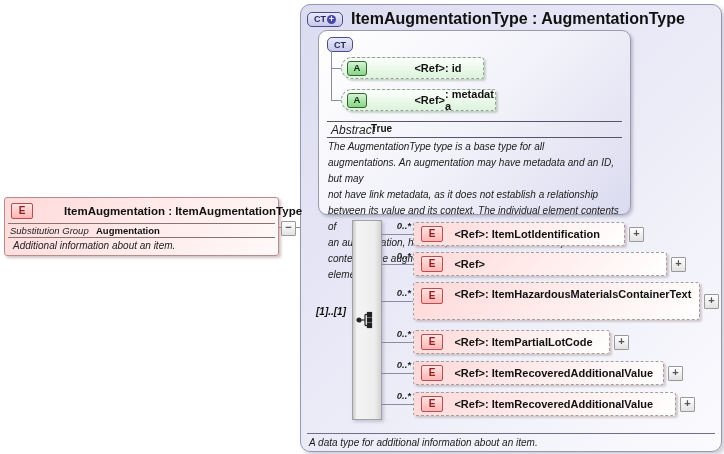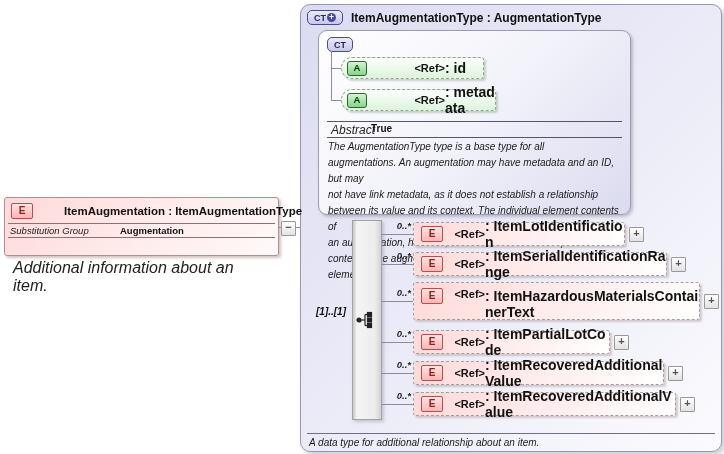--- a/index.html
+++ b/index.html
@@ -9,24 +9,24 @@
   .hl{height:1px;} .vl{width:1px;}
 
   
   .elem-node{position:absolute;left:4px;top:197px;width:273px;height:57px;
     border:1px solid #b98b8b;border-radius:3px;
     background:linear-gradient(135deg,#ffd9d9 0%,#ffecec 55%,#fff9f9 100%);
     box-shadow:2px 2px 3px rgba(150,120,120,.45);}
   .elem-node .t-row{display:flex;align-items:center;gap:7px;height:25px;padding:0 6px;}
   .node-title{font-size:11.5px;font-weight:bold;color:#111;white-space:nowrap;padding-left:24px;}
   .sep{border-top:1px solid #8d7070;margin:0 3px;}
-  .facet-row{display:flex;align-items:center;height:13px;padding:0 5px;gap:24px;}
+  .facet-row{display:flex;align-items:center;height:13px;padding:0 5px;}
   .facet-label{font-style:italic;font-size:9.5px;color:#222;width:86px;}
   .facet-value{font-weight:bold;font-size:9.5px;color:#111;}
-  .desc{font-style:italic;font-size:16px;color:#222;padding:2px 8px;margin-top:19px;}
+  .desc{font-style:italic;font-size:10px;color:#222;padding:2px 8px;}
 
   
   .badge-e{display:inline-block;width:20px;height:14px;border:1px solid #b05050;border-radius:2px;
     background:linear-gradient(#ffe3e3,#ffb4b4);color:#8b2020;font-size:10px;font-weight:bold;
     text-align:center;line-height:13px;flex:0 0 auto;}
   .badge-a{display:inline-block;width:18px;height:13px;border:1px solid #355f35;border-radius:3px;
     background:linear-gradient(#d4f6d4,#85d685);color:#0a2a0a;font-size:9.5px;font-weight:bold;
     text-align:center;line-height:12px;flex:0 0 auto;}
   .badge-ct{display:inline-flex;align-items:center;justify-content:center;width:24px;height:13px;
     border:1px solid #4a4a8a;border-radius:5px;background:linear-gradient(#eaeafa,#c7c7ea);
@@ -39,21 +39,21 @@
   .toggle{position:absolute;width:13px;height:13px;border:1px solid #999;border-radius:1px;
     background:linear-gradient(#ffffff,#e2e2e2);color:#555;font-size:11px;font-weight:bold;
     text-align:center;line-height:11px;cursor:pointer;}
 
   
   .main-box{position:absolute;left:300px;top:4px;width:420px;height:446px;
     border:1px solid #9797b4;border-radius:10px;
     background:linear-gradient(135deg,#dcdcf1 0%,#e9e9f7 45%,#fbfbfe 100%);
     box-shadow:3px 3px 4px rgba(130,130,155,.4);}
   .main-head{position:absolute;left:6px;top:5px;display:flex;align-items:center;gap:8px;}
-  .main-title{font-size:12px;font-weight:bold;color:#101010;white-space:nowrap;}
+  .main-title{font-size:16px;font-weight:bold;color:#101010;white-space:nowrap;}
   .main-foot{position:absolute;left:6px;right:6px;bottom:3px;border-top:1px solid #6f6f8a;
     font-style:italic;font-size:10px;color:#1a1a1a;padding:3px 2px 0 2px;}
 
   
   .inner-box{position:absolute;left:318px;top:30px;width:311px;height:183px;
     border:1px solid #9b9bae;border-radius:9px;
     background:linear-gradient(135deg,#ffffff 0%,#f2f2fa 50%,#dbdbf0 100%);
     box-shadow:2px 2px 3px rgba(120,120,145,.4);}
   .inner-head{position:absolute;left:8px;top:6px;display:flex;align-items:center;gap:8px;}
   .inner-title{font-size:11.5px;font-weight:bold;color:#101010;white-space:nowrap;}
@@ -63,21 +63,21 @@
   .inner-desc{position:absolute;left:9px;top:108px;width:298px;font-style:italic;
     font-size:10px;line-height:16px;color:#1a1a1a;white-space:pre-line;}
 
   
   .attr-row{position:absolute;height:22px;display:flex;align-items:center;
     border:1px dashed #8fa38f;border-radius:11px 3px 3px 11px;
     background:linear-gradient(#fdfffd,#dcf3dc);box-shadow:2px 2px 2px rgba(110,140,110,.35);
     padding-left:5px;box-sizing:border-box;}
   .attr-row .ref{width:70px;margin-left:8px;}
   .ref{font-size:11px;font-weight:bold;color:#111;flex:0 0 auto;white-space:nowrap;text-align:right;}
-  .rname{font-size:14px;font-weight:bold;color:#111;white-space:pre-wrap;word-break:break-all;}
+  .rname{font-size:11px;font-weight:bold;color:#111;white-space:pre-wrap;word-break:break-all;}
 
   
   .seq-bar{position:absolute;left:352px;top:220px;width:28px;height:198px;
     border:1px solid #a2a2a2;
     background:linear-gradient(to right,#c6c6c6 0%,#f4f4f4 14%,#ededed 78%,#d2d2d2 100%);
     box-shadow:2px 2px 3px rgba(120,120,145,.35);}
   .occ-label{position:absolute;left:316px;top:306px;font-size:10px;font-weight:bold;
     font-style:italic;color:#111;}
 
   
@@ -102,21 +102,21 @@
   <div class="line hl" style="left:310px;top:319px;width:42px;"></div>
 
   <div class="main-box">
     <div class="main-head">
       <span class="badge-ct badge-ctp">
           <span>CT</span>
           <span class="ctplus">+</span>
         </span>
       <span class="main-title">ItemAugmentationType : AugmentationType</span>
     </div>
-    <div class="main-foot">A data type for additional relationship about an item.</div>
+    <div class="main-foot">A data type for additional information about an item.</div>
   </div>
 
   <div class="inner-box">
     <div class="inner-head">
       <span class="badge-ct">CT</span>
     </div>
     <div class="line vl" style="left:12px;top:20px;height:49px;"></div>
     <div class="line hl" style="left:12px;top:37px;width:10px;"></div>
     <div class="line hl" style="left:12px;top:69px;width:10px;"></div>
     <div id="attr-rows">
@@ -184,21 +184,20 @@
         <span class="badge-e">E</span>
         <span class="ref">&lt;Ref&gt;</span>
         <span class="rname">: ItemLotIdentification</span>
       </div>
       <div class="toggle" style="left: 629px; top: 227px;">+</div>
       <div class="line hl" style="left: 381px; top: 264px; width: 32px;"></div>
       <div class="card-label" style="left: 389px; top: 250px;">0..*</div>
       <div class="el-row" style="left: 413px; top: 252px; width: 254px; height: 24px;">
         <span class="badge-e">E</span>
         <span class="ref">&lt;Ref&gt;</span>
-        <span class="rname">: ItemSerialIdentificationRange</span>
       </div>
       <div class="toggle" style="left: 671px; top: 257px;">+</div>
       <div class="line hl" style="left: 381px; top: 301px; width: 32px;"></div>
       <div class="card-label" style="left: 389px; top: 287px;">0..*</div>
       <div class="el-row wrap2" style="left: 413px; top: 282px; width: 287px; height: 38px;">
         <span class="badge-e">E</span>
         <span class="ref">&lt;Ref&gt;</span>
         <span class="rname" style="max-width: 220px;">: ItemHazardousMaterialsContainerText</span>
       </div>
       <div class="toggle" style="left: 704px; top: 294px;">+</div>

